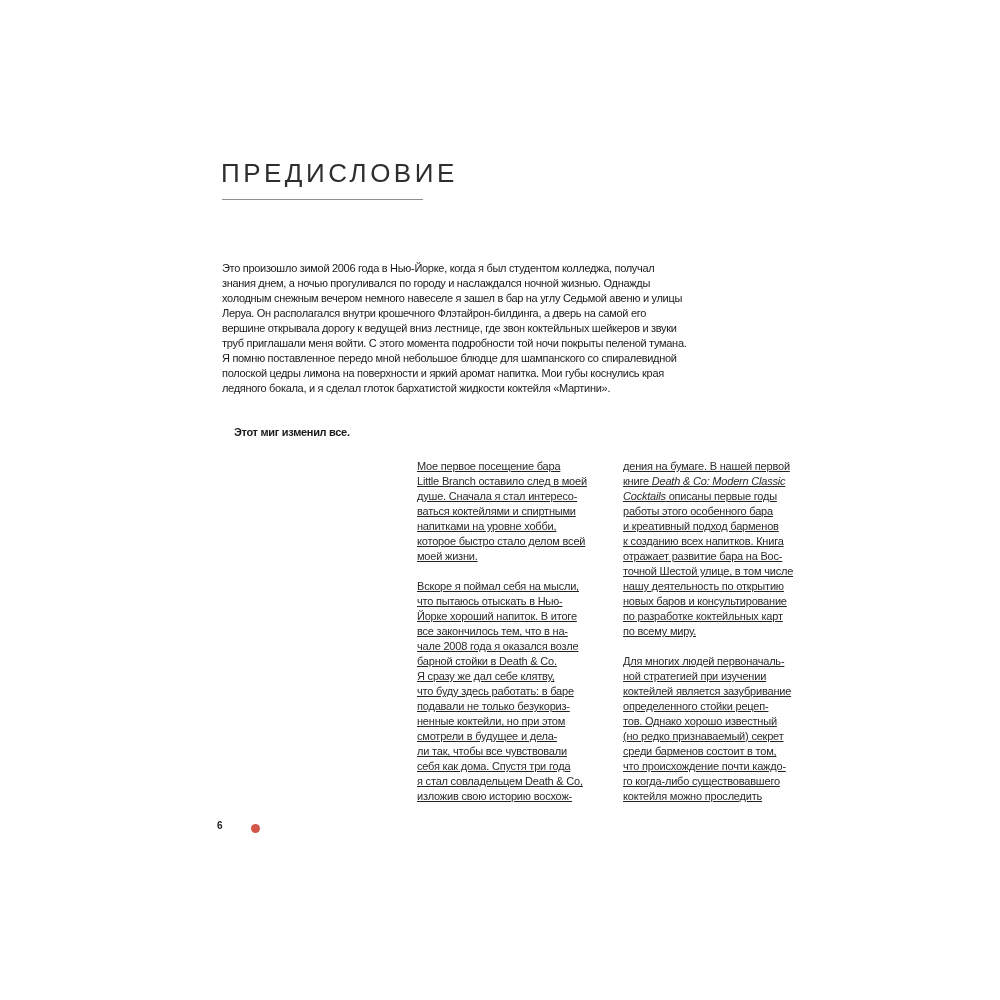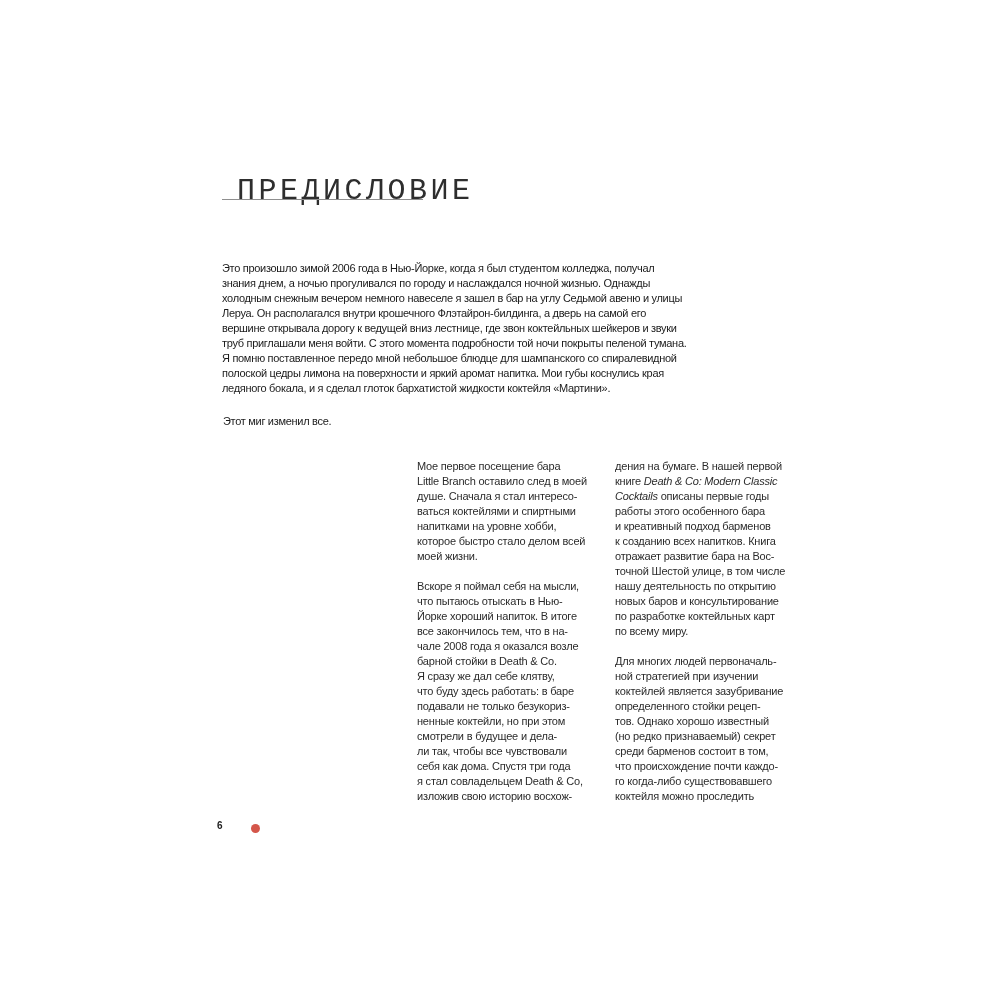--- a/index.html
+++ b/index.html
@@ -13,27 +13,26 @@
     height: 1000px;
     background: #ffffff;
     overflow: hidden;
     font-family: "Liberation Sans", sans-serif;
     color: #222222;
   }
   .title {
     position: absolute;
     left: 221px;
     top: 158px;
-    margin: 16px;
-    font-size: 30px;
+    margin: 0;
+    font-size: 26px;
     font-weight: 400;
     letter-spacing: 3.5px;
     color: #2e2e2e;
     white-space: nowrap;
-    font-family: Liberation Mono, monospace;
   }
   .title-rule {
     position: absolute;
     left: 222px;
     top: 199px;
     width: 201px;
     height: 1px;
     background: #8f8f8f;
   }
   .intro {
@@ -46,34 +45,35 @@
     font-weight: normal;
     line-height: 15px;
     letter-spacing: -0.3px;
     color: #1a1a1a;
     white-space: pre;
   }
   .intro-closing {
     position: absolute;
     left: 222px;
     top: 413px;
-    margin: 1px;
+    margin: 12px;
     font-size: 11px;
-    font-weight: normal;
+    font-weight: bold;
     line-height: 15px;
     letter-spacing: -0.3px;
     color: #1a1a1a;
     white-space: pre;
   }
   .columns {
     position: absolute;
     left: 417px;
     top: 459px;
     display: flex;
-    gap: 22px;
+    gap: 30px;
+    text-decoration: underline;
   }
   .col {
     width: 176px;
     font-size: 11px;
     line-height: 15px;
     letter-spacing: -0.2px;
     color: #2b2b2b;
   }
   .col p {
     margin: 0 0 15px 0;

